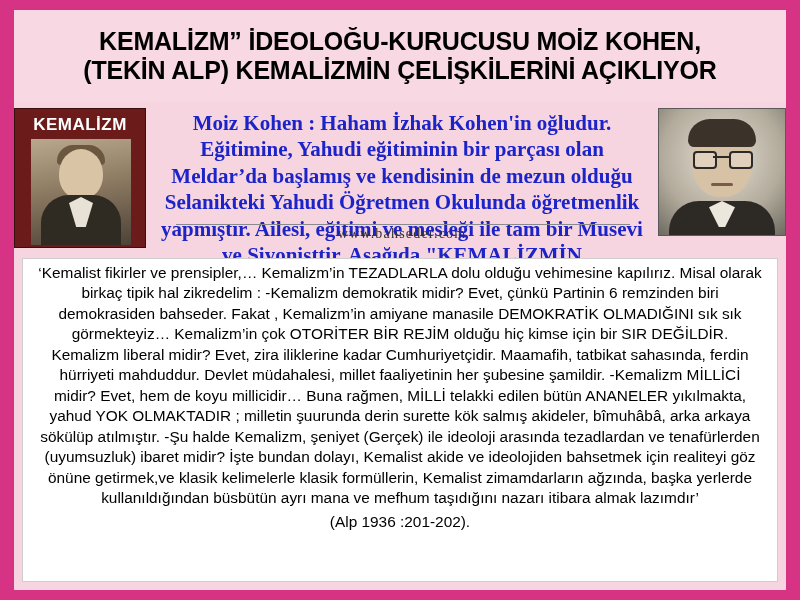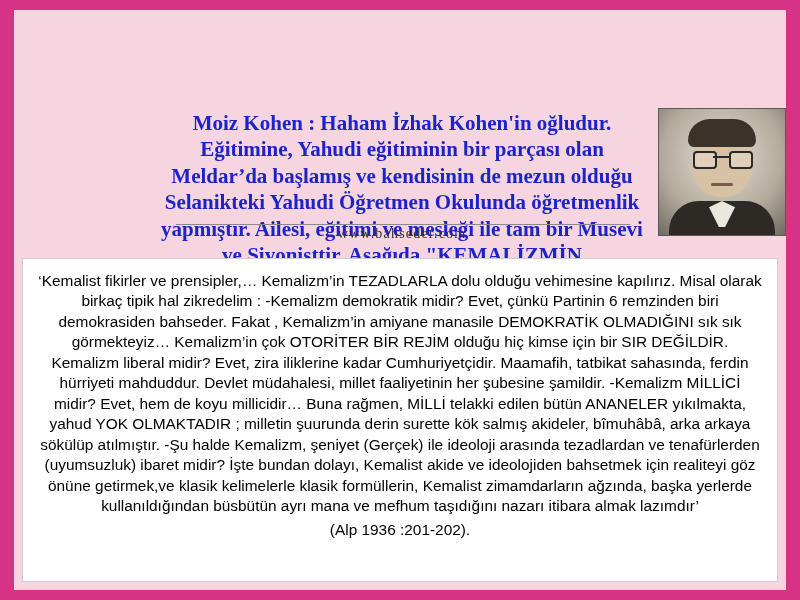--- a/index.html
+++ b/index.html
@@ -256,21 +256,21 @@
   
   .body-panel {
     position: absolute;
     left: 22px;
     top: 258px;
     width: 756px;
     height: 324px;
     background: #ffffff;
     border: 1px solid #cfcfcf;
     box-sizing: border-box;
-    padding: 12px 14px 8px 14px;
+    padding: 4px 14px 8px 14px;
   }
   .body-text {
     font-family: "Liberation Sans", sans-serif;
     font-size: 15.4px;
     line-height: 1.33;
     color: #000000;
     text-align: center;
     margin: 0;
   }
   .source-line {
@@ -281,23 +281,36 @@
     color: #000000;
   }
 </style>
 </head>
 <body>
 
 <div class="page">
   <div class="frame"></div>
   <div class="inner"></div>
 
+  <div class="title-block">
+    <div class="title-line">KEMALİZM” İDEOLOĞU-KURUCUSU MOİZ KOHEN,</div>
+    <div class="title-line">(TEKİN ALP) KEMALİZMİN ÇELİŞKİLERİNİ AÇIKLIYOR</div>
+  </div>
 
   <div class="header-row">
 
+    <div class="book-cover">
+      <div class="bc-title">KEMALİZM</div>
+      <div class="bc-portrait">
+        <div class="bc-hair"></div>
+        <div class="bc-face"></div>
+        <div class="bc-body"></div>
+        <div class="bc-shirt"></div>
+      </div>
+    </div>
 
     <div class="caption">Moiz Kohen : Haham İzhak Kohen'in oğludur. Eğitimine, Yahudi eğitiminin bir parçası olan Meldar’da başlamış ve kendisinin de mezun olduğu Selanikteki Yahudi Öğretmen Okulunda öğretmenlik yapmıştır. Ailesi, eğitimi ve mesleği ile tam bir Musevi ve Siyonisttir. Aşağıda "KEMALİZMİN ÇELİŞKİLERİNİ anlatmaktadır.</div>
     <div class="site-divider"></div>
     <div class="site-url">www.bahseder.com</div>
 
     <div class="photo">
       <div class="p-bg"></div>
       <div class="p-body"></div>
       <div class="p-collar"></div>
       <div class="p-face"></div>

